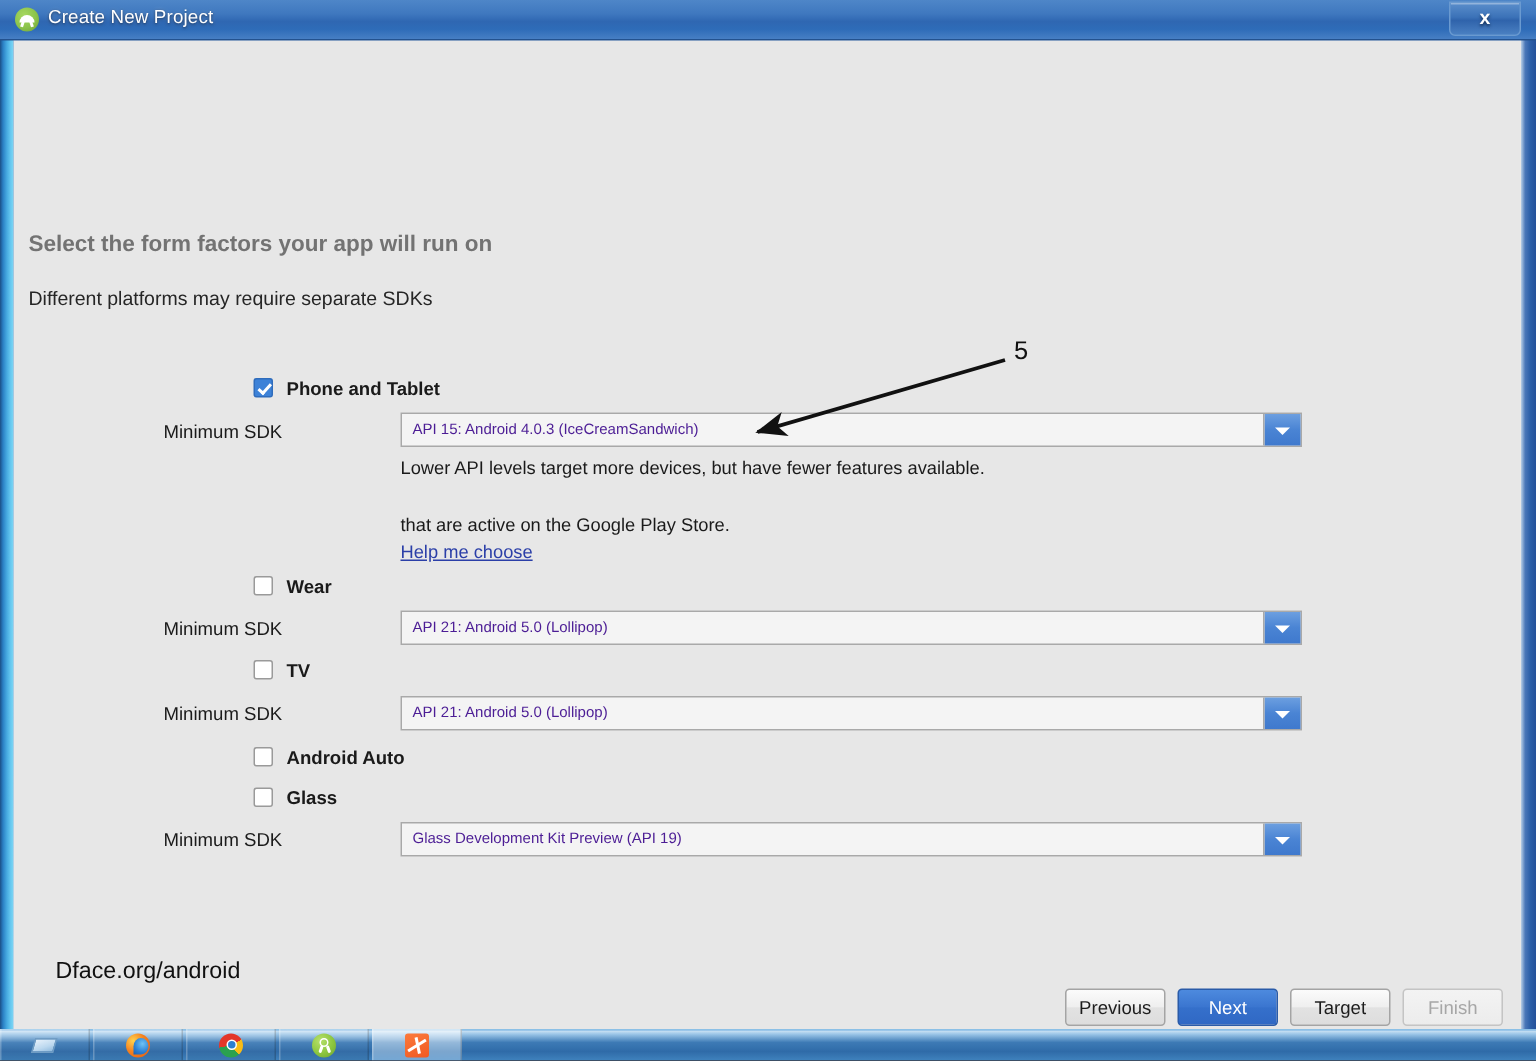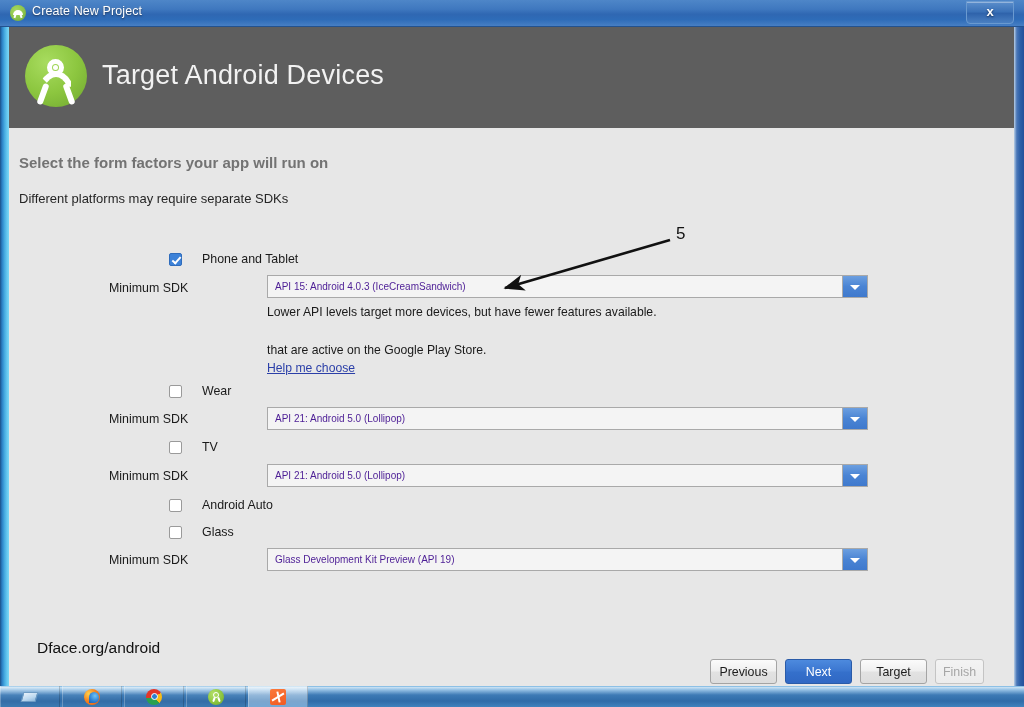--- a/index.html
+++ b/index.html
@@ -186,23 +186,24 @@
     color: #262626;
     white-space: nowrap;
   }
 
   
   .form { position: absolute; left: 0; top: 0; width: 1005px; height: 659px; }
 
   .chk-row {
     position: absolute;
     display: flex;
-    align-items: flex-end;
-    gap: 20px;
-    white-space: nowrap;
+    align-items: flex-start;
+    gap: 9px;
+    white-space: nowrap;
+    font-weight: bold;
   }
   .chk {
     width: 13px; height: 13px;
     box-sizing: border-box;
     border: 1px solid #9a9a9a;
     background: #ffffff;
     border-radius: 2px;
     position: relative;
     flex: none;
     cursor: pointer;
@@ -433,31 +434,20 @@
         <div class="leg2"></div>
       </div>
       <div class="title-text">Create New Project</div>
       <div class="close-btn">
         <div class="x">x</div>
       </div>
     </div>
 
     <div class="client">
 
-      <div class="wiz-header">
-        <div class="as-logo">
-          <div class="disc"></div>
-          <div class="arc"></div>
-          <div class="body"></div>
-          <div class="dot"></div>
-          <div class="legL"></div>
-          <div class="legR"></div>
-        </div>
-        <div class="wiz-title">Target Android Devices</div>
-      </div>
 
       <div class="page-heading">Select the form factors your app will run on</div>
       <div class="page-sub">Different platforms may require separate SDKs</div>
 
       <div class="form">
 
         <div class="chk-row" style="left:160px; top:225px;">
           <div class="chk on"></div>
           <div class="chk-label">Phone and Tablet</div>
         </div>
@@ -514,21 +504,21 @@
           </defs>
           <line x1="661" y1="213" x2="496" y2="261" stroke="#111111" stroke-width="2.6" marker-end="url(#arrhead)"></line>
         </svg>
         <div class="annot-num">5</div>
 
         <div class="watermark">Dface.org/android</div>
 
         <div class="btn" style="left:701px; top:632px; width:67px;">Previous</div>
         <div class="btn primary" style="left:776px; top:632px; width:67px;">Next</div>
         <div class="btn" style="left:851px; top:632px; width:67px;">Target</div>
-        <div class="btn disabled" style="left:926px; top:632px; width:49px;">Finish</div>
+        <div class="btn disabled" style="left:926px; top:632px; width:67px;">Finish</div>
 
       </div>
     </div>
   </div>
 
   <div class="taskbar">
     <div class="tb-btn">
       <div class="tb-ico ico-explorer">
           <div class="b"></div>
         </div>

